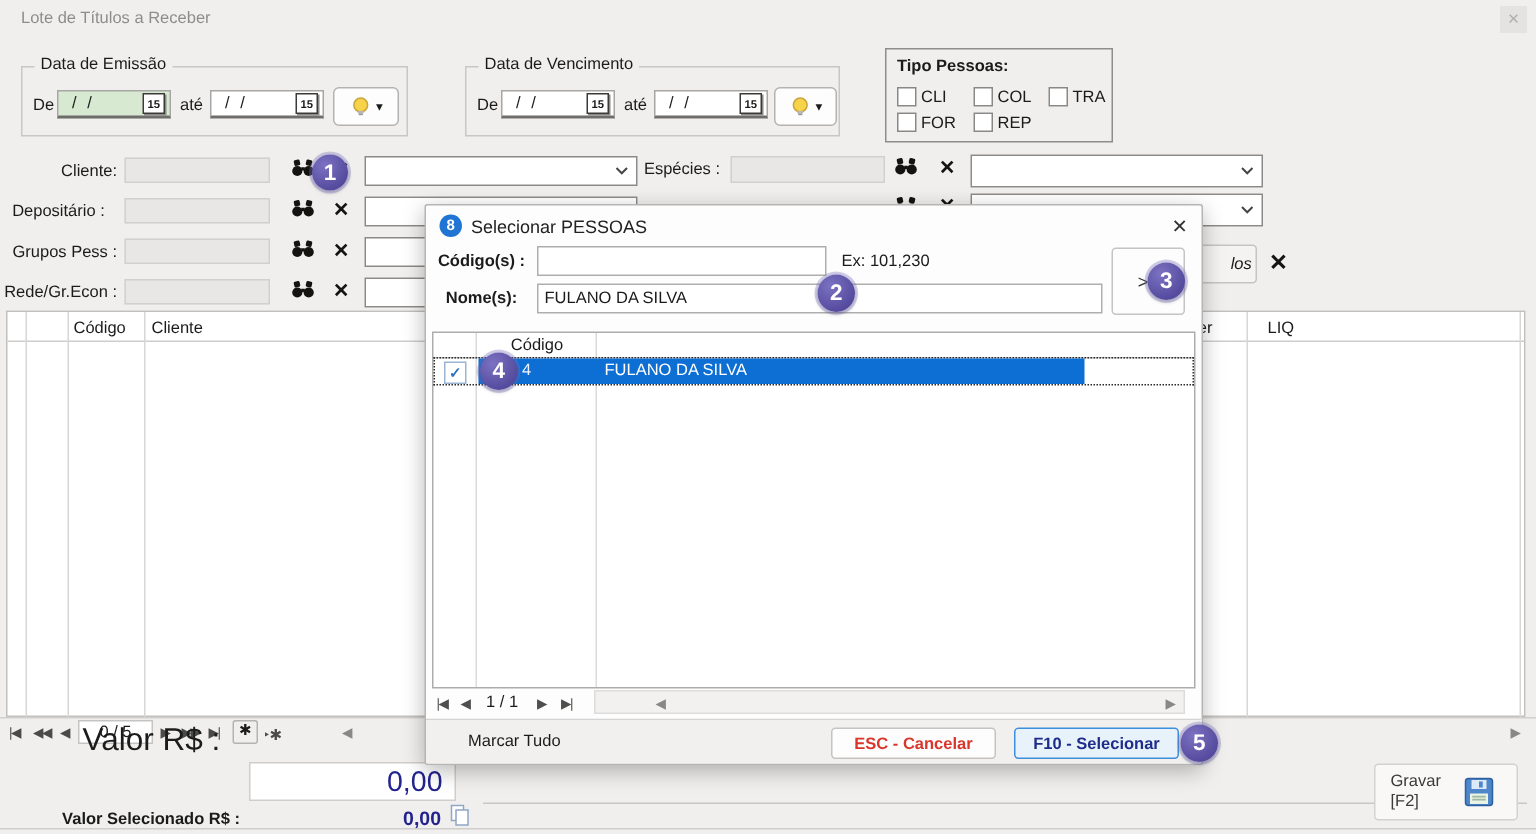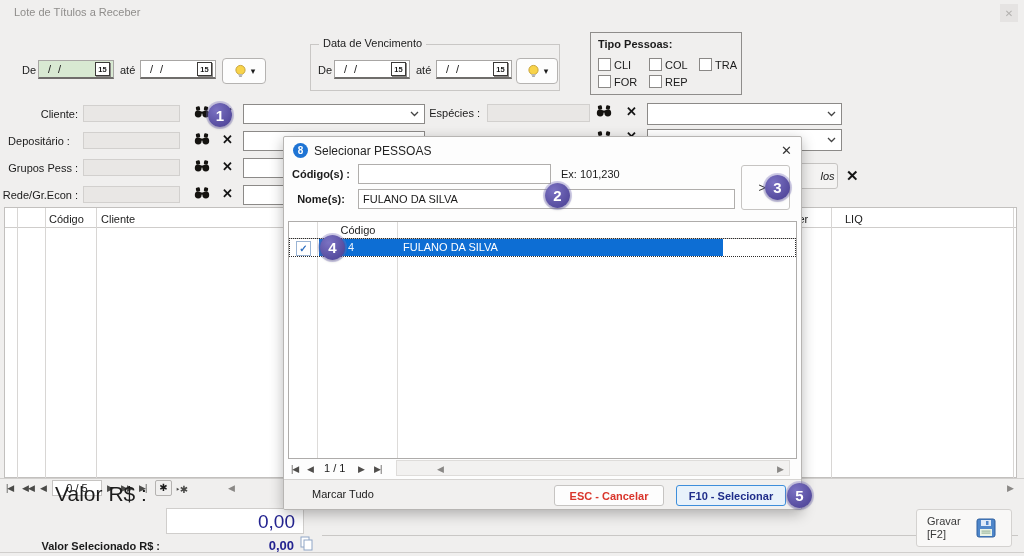--- a/index.html
+++ b/index.html
@@ -65,20 +65,23 @@
 </head>
 <body>
 
 <div id="app">
 
   <div class="abs" style="left:14px;top:6px;color:#8f8d8b;">Lote de Títulos a Receber</div>
   <div class="winclose" style="left:1000px;top:4px;">
     <span>✕</span>
   </div>
 
+  <div class="groupbox" style="left:14px;top:44px;width:256px;height:45px;">
+    <span class="legend">Data de Emissão</span>
+  </div>
   <div class="abs" style="left:22px;top:64px;">De</div>
   <div class="dateinput green" style="left:38px;top:60px;width:76px;">
     <span class="dval">/ /</span>
     <span class="calendar">15</span>
   </div>
   <div class="abs" style="left:120px;top:64px;">até</div>
   <div class="dateinput" style="left:140px;top:60px;width:76px;">
     <span class="dval">/ /</span>
     <span class="calendar">15</span>
   </div>

